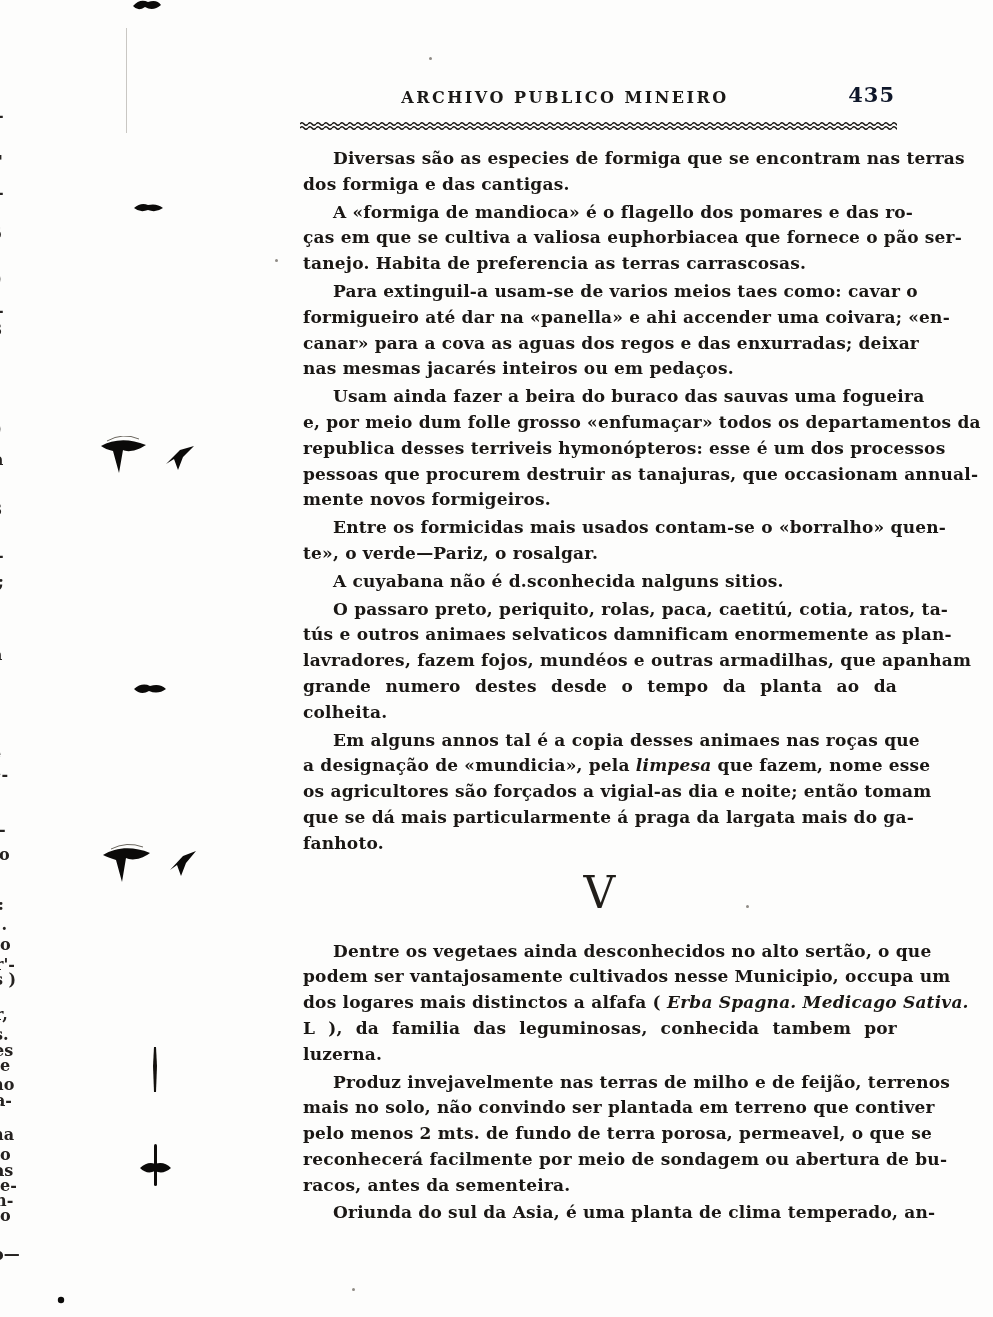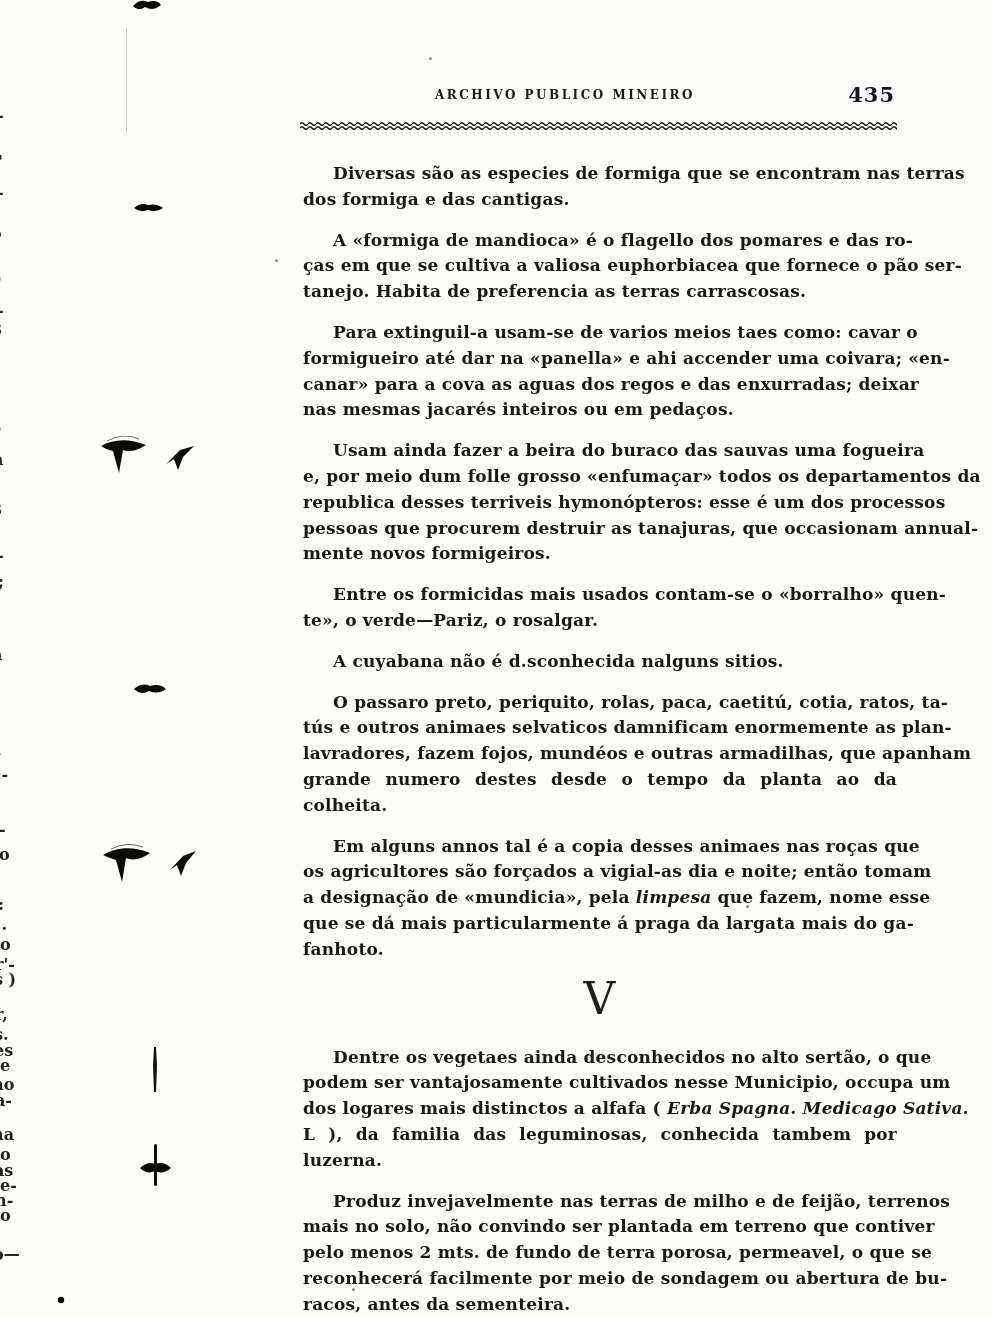--- a/index.html
+++ b/index.html
@@ -7,33 +7,33 @@
     width:993px;height:1317px;position:relative;overflow:hidden;
     background:#fdfdfc;
     font-family:"DejaVu Serif", serif;
     color:#161412;
   }
   .page-header{
     position:absolute;left:303px;top:88px;width:594px;height:24px;
   }
   .running-title{
     position:absolute;left:0;right:70px;text-align:center;
-    font-size:12px;font-weight:bold;letter-spacing:2.5px;color:#1b1917;
+    font-size:16px;font-weight:bold;letter-spacing:2.5px;color:#1b1917;
   }
   .page-number{
     position:absolute;right:2px;top:-6px;
     font-size:21px;font-weight:bold;letter-spacing:1px;color:#0f172a;
   }
   .header-rule{position:absolute;left:300px;top:116px;width:597px;height:10px;}
   .text-block{
     position:absolute;left:303px;top:146px;width:594px;
     font-size:17px;font-weight:bold;line-height:25.8px;
     letter-spacing:0.2px;color:#1a1714;
   }
-  .paragraph{margin:15px 0 2px 0;}
+  .paragraph{margin:0 0 2px 0;}
   .line{display:block;text-align:justify;text-align-last:justify;white-space:nowrap;}
   .line.first{text-indent:30px;}
   .line.last{text-align-last:left;white-space:normal;}
   .line i{font-style:italic;}
   .section-heading{
     text-align:center;font-size:44px;font-weight:normal;line-height:48px;
     margin:12px 0 22px 0;letter-spacing:1px;color:#211e1a;
     font-family:"DejaVu Serif", serif;
   }
   .margin-fragment{
@@ -96,22 +96,22 @@
         <span class="line first last"><span>A cuyabana não é d.sconhecida nalguns sitios.</span></span>
       </div>
       <div class="paragraph">
         <span class="line first"><span>O passaro preto,  periquito, rolas, paca, caetitú, cotia, ratos, ta-</span></span>
         <span class="line"><span>tús e outros animaes selvaticos damnificam enormemente as plan-</span></span>
         <span class="line"><span>lavradores, fazem fojos, mundéos e outras armadilhas, que apanham</span></span>
         <span class="line last"><span>grande numero destes desde o tempo da planta ao da colheita.</span></span>
       </div>
       <div class="paragraph">
         <span class="line first"><span>Em alguns annos tal é a copia desses animaes nas roças que</span></span>
+        <span class="line"><span>a designação de «mundicia», pela </span><i>limpesa</i><span> que fazem, nome esse</span></span>
         <span class="line"><span>os agricultores são forçados a vigial-as dia e noite; então tomam</span></span>
-        <span class="line"><span>a designação de «mundicia», pela </span><i>limpesa</i><span> que fazem, nome esse</span></span>
         <span class="line"><span>que se dá mais particularmente á praga da largata mais do ga-</span></span>
         <span class="line last"><span>fanhoto.</span></span>
       </div>
     </div>
   <div class="section-heading">V</div>
   <div id="block2">
       <div class="paragraph">
         <span class="line first"><span>Dentre os vegetaes ainda desconhecidos no alto sertão, o que</span></span>
         <span class="line"><span>podem ser vantajosamente cultivados nesse Municipio, occupa um</span></span>
         <span class="line"><span>dos logares mais distinctos a alfafa ( </span><i>Erba Spagna. Medicago Sativa.</i></span>

